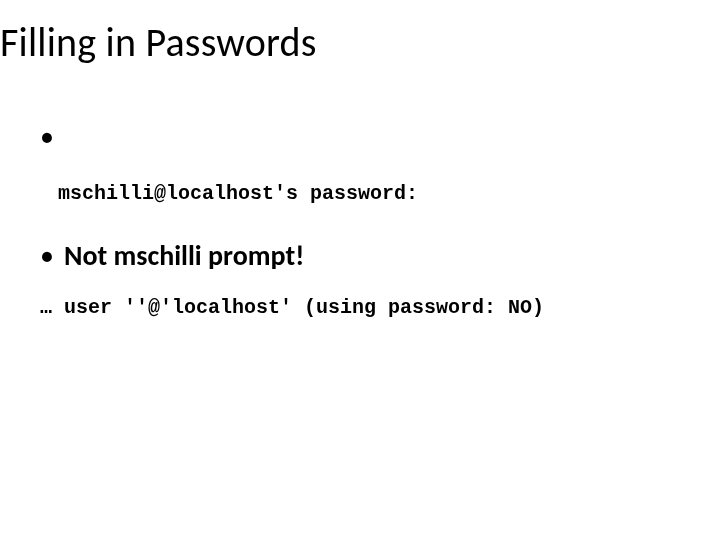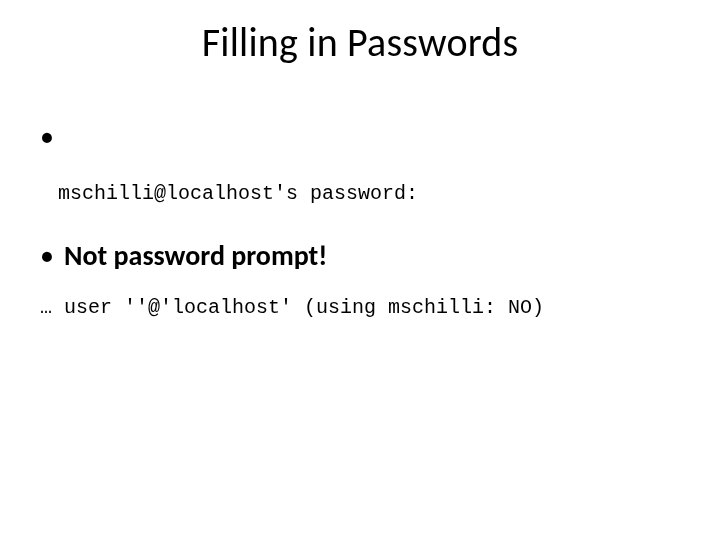--- a/index.html
+++ b/index.html
@@ -16,21 +16,21 @@
     position: relative;
     width: 720px;
     height: 540px;
     box-sizing: border-box;
   }
   .title {
     position: absolute;
     top: 18px;
     left: 0;
     width: 100%;
-    text-align: center;
+    text-align: left;
     font-size: 40px;
     font-weight: 400;
     letter-spacing: 0.2px;
   }
   .body {
     position: absolute;
     top: 120px;
     left: 40px;
     right: 40px;
   }
@@ -47,21 +47,21 @@
     flex: 0 0 24px;
     line-height: 1.2;
     font-weight: 400;
   }
   .bullet .txt {
     line-height: 1.2;
   }
   .code {
     font-family: "Courier New", Courier, monospace;
     font-size: 20px;
-    font-weight: 400;
+    font-weight: 700;
     margin: 0 0 34px 6px;
     white-space: pre;
   }
   .bullet2 {
     margin-top: 6px;
     margin-bottom: 24px;
   }
   .code2 {
     margin-bottom: 0;
     margin-left: 0;
@@ -77,19 +77,19 @@
   <div class="body">
 
     <div class="bullet">
       <span class="dot">•</span>
     </div>
 
     <div class="code"> mschilli@localhost's password:</div>
 
     <div class="bullet bullet2">
       <span class="dot">•</span>
-      <span class="txt">Not password prompt!</span>
+      <span class="txt">Not mschilli prompt!</span>
     </div>
 
-    <div class="code code2">… user ''@'localhost' (using mschilli: NO)</div>
+    <div class="code code2">… user ''@'localhost' (using password: NO)</div>
 
   </div>
 </div>
 
 </body></html>

